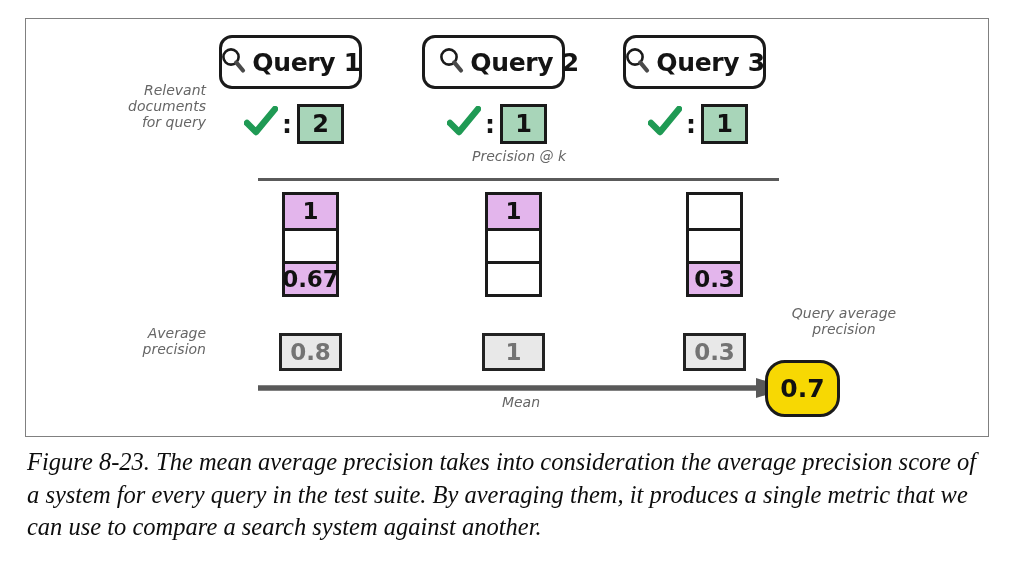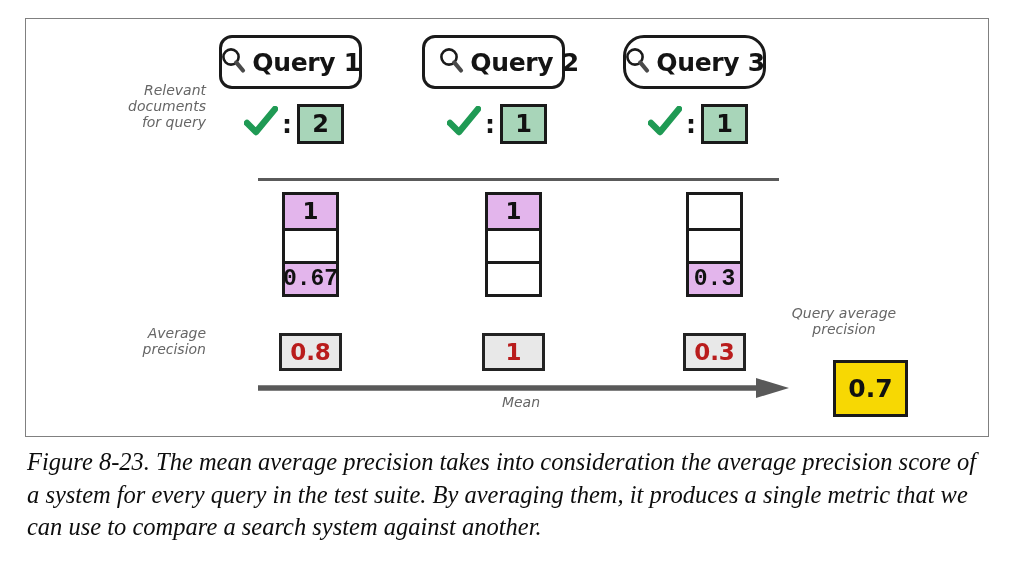--- a/index.html
+++ b/index.html
@@ -114,21 +114,21 @@
     display: flex;
     align-items: center;
     justify-content: center;
     font-family: "DejaVu Sans", sans-serif;
     font-size: 23px;
     font-weight: 700;
     color: #111111;
     line-height: 1;
     background: #ffffff;
   }
-  .pk-cell + .pk-cell { border-top: 3.5px solid #1a1a1a; font-family: Liberation Mono, monospace; }
+  .pk-cell + .pk-cell { border-top: 3.5px solid #1a1a1a; }
   .pk-cell.purple { background: #e3b5ec; }
 
   
   .hrule {
     position: absolute;
     height: 0;
     border-top: 3px solid #5a5a5a;
   }
 
   
@@ -138,21 +138,21 @@
     height: 38px;
     border: 3px solid #222222;
     background: #e8e8e8;
     box-sizing: border-box;
     display: flex;
     align-items: center;
     justify-content: center;
     font-family: "DejaVu Sans", sans-serif;
     font-size: 23px;
     font-weight: 700;
-    color: #b91c1c;
+    color: #737373;
     line-height: 1;
   }
 
   
   .map-box {
     position: absolute;
     width: 75px;
     height: 57px;
     border: 3.5px solid #1a1a1a;
     background: #f7d803;
@@ -204,21 +204,21 @@
     <div class="query-pill" style="left:396px; top:16px; width:143px;padding-left:40px;">
       <span class="mag-icon">
         <svg width="26" height="28" viewBox="0 0 26 28">
           <circle cx="11" cy="11" r="7.6" fill="none" stroke="#1a1a1a" stroke-width="2.6"></circle>
           <line x1="16.2" y1="16.4" x2="23" y2="24.5" stroke="#4a4a4a" stroke-width="4.2" stroke-linecap="round"></line>
         </svg>
       </span>
       <span class="label">Query 2</span>
     </div>
 
-    <div class="query-pill" style="left:597px; top:16px; width:143px;border-radius:21px;">
+    <div class="query-pill" style="left:597px; top:16px; width:143px;">
       <span class="mag-icon">
         <svg width="26" height="28" viewBox="0 0 26 28">
           <circle cx="11" cy="11" r="7.6" fill="none" stroke="#1a1a1a" stroke-width="2.6"></circle>
           <line x1="16.2" y1="16.4" x2="23" y2="24.5" stroke="#4a4a4a" stroke-width="4.2" stroke-linecap="round"></line>
         </svg>
       </span>
       <span class="label">Query 3</span>
     </div>
 
     <div class="annot right" style="left:30px; top:63px; width:150px;">Relevant
@@ -248,20 +248,21 @@
     <div class="check-wrap" style="left:622px; top:85px;">
       <span>
         <svg width="34" height="32" viewBox="0 0 34 32">
           <path d="M3 17 L12 26 L31 3" fill="none" stroke="#1f9a54" stroke-width="6.5" stroke-linecap="round" stroke-linejoin="round"></path>
         </svg>
       </span>
       <span class="colon">:</span>
       <span class="val-box green">1</span>
     </div>
 
+    <div class="annot center" style="left:398px; top:129px; width:190px;">Precision @ k</div>
 
     <div class="hrule" style="left:232px; top:159px; width:521px;"></div>
 
     <div class="pk-stack" style="left:256px; top:173px;">
       <div class="pk-cell purple">1</div>
       <div class="pk-cell"></div>
       <div class="pk-cell purple">0.67</div>
     </div>
 
     <div class="pk-stack" style="left:459px; top:173px;">
@@ -290,19 +291,19 @@
         <line x1="2" y1="11" x2="508" y2="11" stroke="#595959" stroke-width="5.5"></line>
         <polygon points="500,1 533,11 500,21" fill="#595959"></polygon>
       </svg>
     </div>
 
     <div class="annot center" style="left:425px; top:375px; width:140px;">Mean</div>
 
     <div class="annot center" style="left:718px; top:286px; width:200px;">Query average
 precision</div>
 
-    <div class="map-box" style="left:807px; top:341px;">0.7</div>
+    <div class="map-box" style="left:739px; top:341px;border-radius:20px;">0.7</div>
 
   </div>
 
   <div class="caption">Figure 8-23. The mean average precision takes into consideration the average precision score of a system for every query in the test suite. By averaging them, it produces a single metric that we can use to compare a search system against another.</div>
 
 </div>
 
 </body></html>

